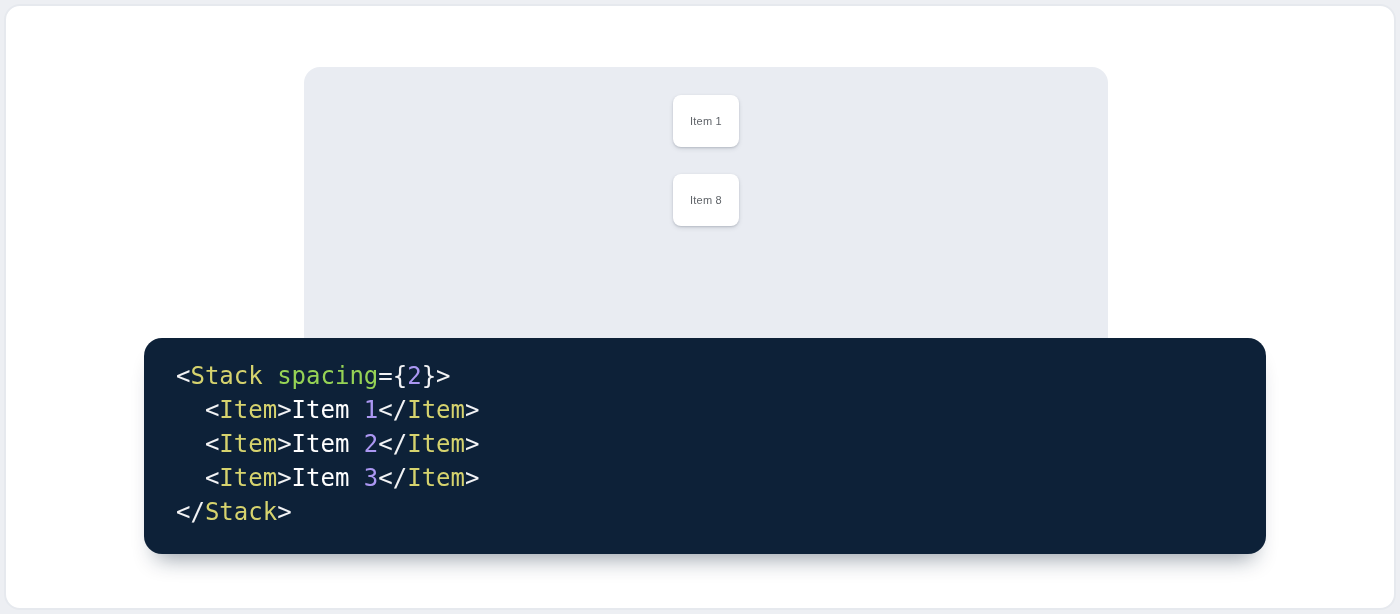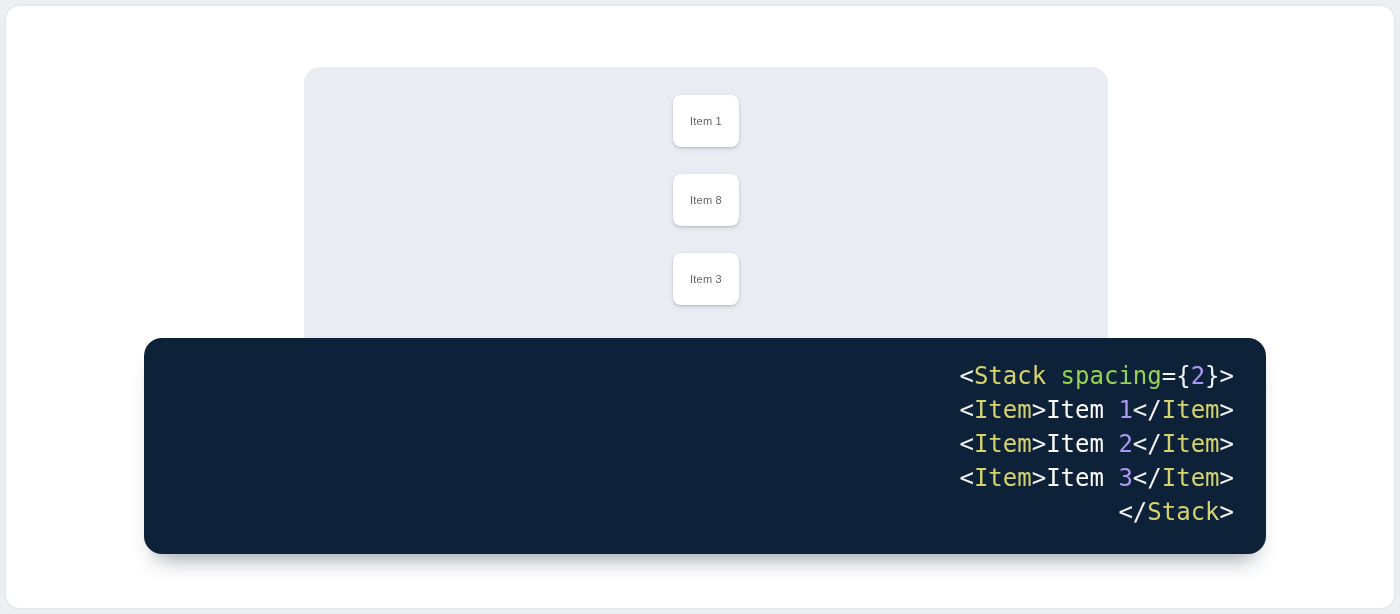--- a/index.html
+++ b/index.html
@@ -56,21 +56,20 @@
     position: absolute;
     left: 138px;
     top: 332px;
     width: 1122px;
     height: 216px;
     box-sizing: border-box;
     background: var(--code-bg, #0d2138);
     border-radius: 18px;
     padding: 21px 32px 0 32px;
     box-shadow: 0 16px 22px -12px rgba(13, 33, 56, 0.45);
-    text-align: right;
   }
   .code-pre {
     margin: 0;
     font-family: "DejaVu Sans Mono", monospace;
     font-size: 24px;
     line-height: 34px;
     color: var(--tok-text, #ffffff);
     white-space: pre;
   }
   .tok-tag         { color: var(--tok-tag, #d6d36e); }
@@ -82,21 +81,20 @@
 </head>
 <body>
 
 <div class="stage">
   <div class="page-card">
 
     <div class="demo-panel">
       <div class="items-column">
         <div class="item-card">Item 1</div>
         <div class="item-card">Item 8</div>
-        <div class="item-card">Item 3</div>
       </div>
     </div>
 
     <div class="code-block">
       <pre class="code-pre" id="code-pre"><div><span class="tok-punctuation">&lt;</span><span class="tok-tag">Stack</span><span class="tok-text"> </span><span class="tok-attr">spacing</span><span class="tok-punctuation">={</span><span class="tok-number">2</span><span class="tok-punctuation">}&gt;</span></div><div><span class="tok-text">  </span><span class="tok-punctuation">&lt;</span><span class="tok-tag">Item</span><span class="tok-punctuation">&gt;</span><span class="tok-text">Item </span><span class="tok-number">1</span><span class="tok-punctuation">&lt;/</span><span class="tok-tag">Item</span><span class="tok-punctuation">&gt;</span></div><div><span class="tok-text">  </span><span class="tok-punctuation">&lt;</span><span class="tok-tag">Item</span><span class="tok-punctuation">&gt;</span><span class="tok-text">Item </span><span class="tok-number">2</span><span class="tok-punctuation">&lt;/</span><span class="tok-tag">Item</span><span class="tok-punctuation">&gt;</span></div><div><span class="tok-text">  </span><span class="tok-punctuation">&lt;</span><span class="tok-tag">Item</span><span class="tok-punctuation">&gt;</span><span class="tok-text">Item </span><span class="tok-number">3</span><span class="tok-punctuation">&lt;/</span><span class="tok-tag">Item</span><span class="tok-punctuation">&gt;</span></div><div><span class="tok-punctuation">&lt;/</span><span class="tok-tag">Stack</span><span class="tok-punctuation">&gt;</span></div></pre>
     </div>
 
   </div>
 </div>
 

